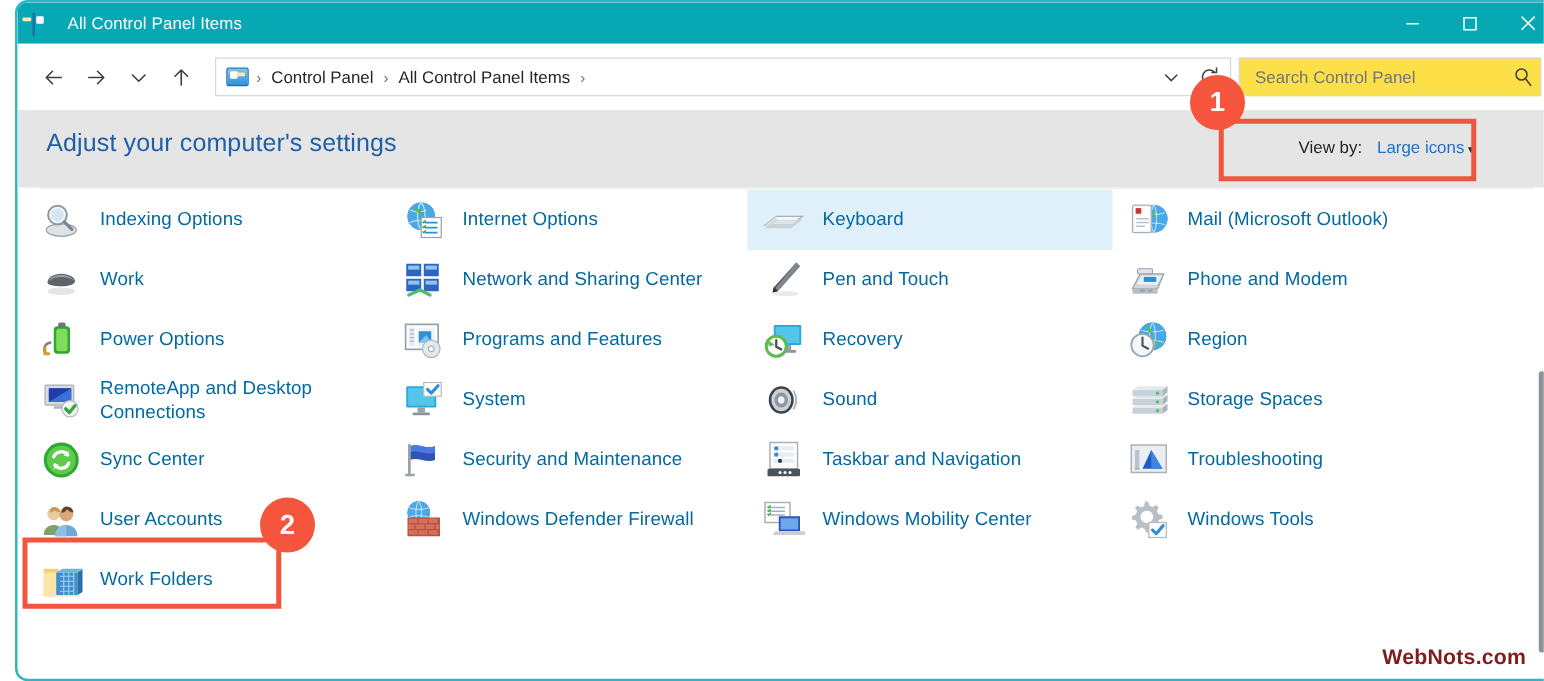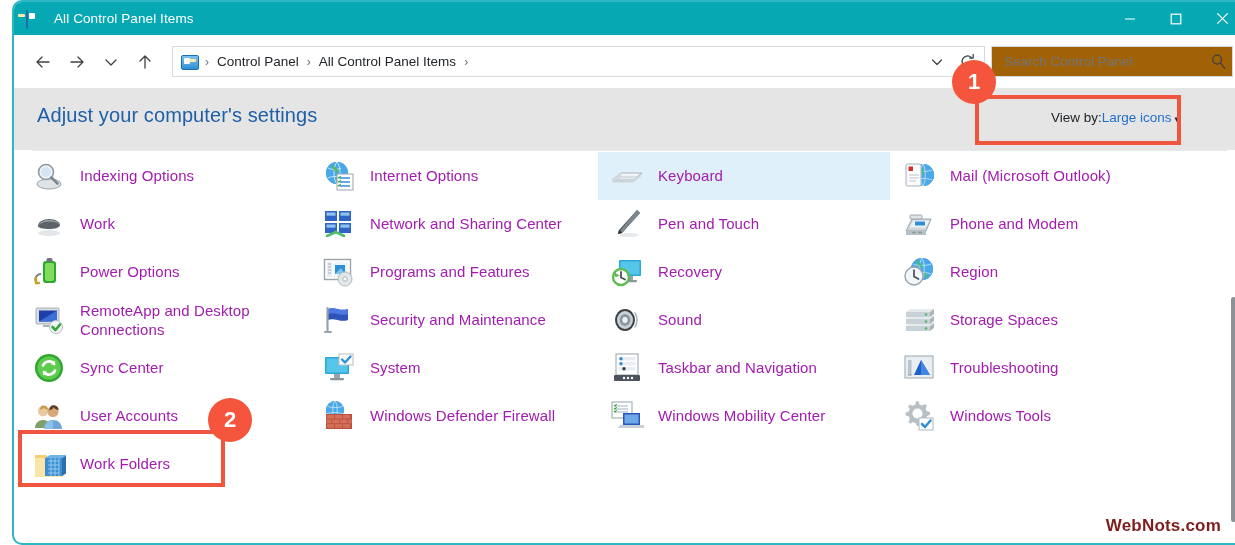--- a/index.html
+++ b/index.html
@@ -77,42 +77,42 @@
   }
   .addr-spacer{flex:1;}
   .addr-chev{
     width:30px;height:29px;display:flex;align-items:center;justify-content:center;color:#3d4144;flex:none;
   }
   .refresh{
     width:30px;height:29px;display:flex;align-items:center;justify-content:center;color:#3d4144;flex:none;margin-right:2px;
   }
   .searchbox{
     margin-left:6px;margin-right:12px;width:242px;height:31px;flex:none;
-    background:#a16207;border:1px solid #d7dadd;box-sizing:border-box;
+    background:#fde047;border:1px solid #d7dadd;box-sizing:border-box;
     display:flex;align-items:center;
   }
   .searchbox input{
     border:0;outline:0;background:transparent;flex:1;min-width:0;
     margin-left:10px;font-size:13.5px;color:#22262a;
     font-family:"Liberation Sans", sans-serif;
   }
   .searchbox input::placeholder{color:#6f757a;}
   .search-ico{width:28px;display:flex;align-items:center;justify-content:center;color:#3d4144;}
 
   
   .heading-row{
     position:absolute;left:0;top:86px;right:0;height:62px;background:#e5e5e5;
   }
   .page-title{
     position:absolute;left:23px;top:16px;
     font-size:20px;color:#1f5fa8;letter-spacing:.1px;
   }
   .viewby{
     position:absolute;right:66px;top:22px;
-    font-size:13.5px;color:#22262a;display:flex;align-items:baseline;
+    font-size:13.5px;color:#22262a;display:flex;align-items:baseline;gap:12px;
   }
   .viewby .vb-val{color:#1f6fce;}
   .vb-caret{font-size:9px;color:#22262a;margin-left:3px;}
 
   .hr{
     position:absolute;left:18px;right:18px;top:148px;height:1px;background:#e6e9ec;
   }
 
   
   .grid{
@@ -129,21 +129,21 @@
 
   .item{
     display:flex;align-items:center;gap:14px;
     padding:4px 6px 4px 12px;
     box-sizing:border-box;
     min-height:48px;
   }
   .item.sel{background:#dff0fb;}
   .item .ico{width:34px;height:34px;flex:none;position:relative;}
   .item .lbl{
-    font-size:15px;color:#a21caf;line-height:1.28;letter-spacing:.1px;
+    font-size:15px;color:#0369a1;line-height:1.28;letter-spacing:.1px;
   }
 
   
   .scrolltrack{
     position:absolute;right:4px;top:150px;width:16px;bottom:4px;background:#ffffff;
   }
   .scrollthumb{
     position:absolute;right:9px;top:295px;width:5px;height:225px;
     background:#8d9296;border-radius:3px;
   }
@@ -415,41 +415,41 @@
               <circle cx="23" cy="24" r="7" fill="#e3e8ec" stroke="#b1babf" stroke-width="1"></circle>
               <circle cx="23" cy="24" r="2.2" fill="#ffffff" stroke="#aab3ba" stroke-width="1"></circle>
             </svg>
           </span>
           <span class="lbl">Programs and Features</span>
         </div>
 
         <div class="item">
           <span class="ico">
             <svg viewBox="0 0 34 34">
-              <path d="M6 6c6-3 13 3 20 0v11c-7 3-14-3-20 0z" fill="#2f54b8"></path>
-              <path d="M6 6c6-3 13 3 20 0v5c-7 3-14-3-20 0z" fill="#4a79e0"></path>
-              <path d="M5.5 5v24" stroke="#9aa3ab" stroke-width="2.2" stroke-linecap="round"></path>
-              <path d="M3 29h6" stroke="#9aa3ab" stroke-width="2" stroke-linecap="round"></path>
-            </svg>
-          </span>
-          <span class="lbl">Security and Maintenance</span>
-        </div>
-
-        <div class="item">
-          <span class="ico">
-            <svg viewBox="0 0 34 34">
               <rect x="3" y="6" width="24" height="17" rx="1" fill="#2aa8d8"></rect>
               <rect x="4.5" y="7.5" width="21" height="14" fill="#55c6ea"></rect>
               <rect x="12" y="23" width="6" height="4" fill="#9aa3ab"></rect>
               <rect x="8" y="27" width="14" height="2.2" rx="1" fill="#8b949b"></rect>
               <rect x="17" y="3" width="14" height="11" fill="#ffffff" stroke="#b6bec4" stroke-width="1"></rect>
               <path d="M20 8.5l3 3 5.5-6" stroke="#2f8fd6" stroke-width="2.4" fill="none" stroke-linecap="round" stroke-linejoin="round"></path>
             </svg>
           </span>
           <span class="lbl">System</span>
+        </div>
+
+        <div class="item">
+          <span class="ico">
+            <svg viewBox="0 0 34 34">
+              <path d="M6 6c6-3 13 3 20 0v11c-7 3-14-3-20 0z" fill="#2f54b8"></path>
+              <path d="M6 6c6-3 13 3 20 0v5c-7 3-14-3-20 0z" fill="#4a79e0"></path>
+              <path d="M5.5 5v24" stroke="#9aa3ab" stroke-width="2.2" stroke-linecap="round"></path>
+              <path d="M3 29h6" stroke="#9aa3ab" stroke-width="2" stroke-linecap="round"></path>
+            </svg>
+          </span>
+          <span class="lbl">Security and Maintenance</span>
         </div>
 
         <div class="item">
           <span class="ico">
             <svg viewBox="0 0 34 34">
               <circle cx="13" cy="11" r="9" fill="#2f8fd6"></circle>
               <path d="M13 2a9 9 0 0 1 0 18 9 9 0 0 1 0-18z" fill="#49a8e8"></path>
               <path d="M5 7c3 2 13 2 16 0M5 15c3-2 13-2 16 0M13 2c-3 3-3 15 0 18M13 2c3 3 3 15 0 18" stroke="#ffffff" stroke-width=".8" fill="none" opacity=".7"></path>
               <rect x="4" y="15" width="26" height="15" fill="#b9523f"></rect>
               <g fill="#d4705a">

